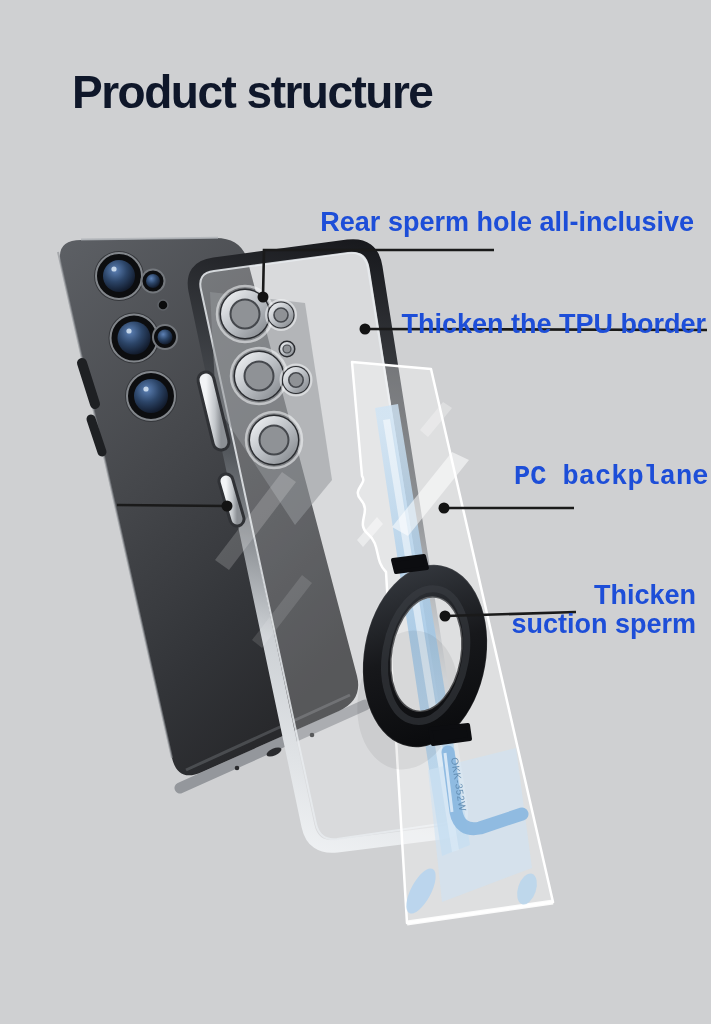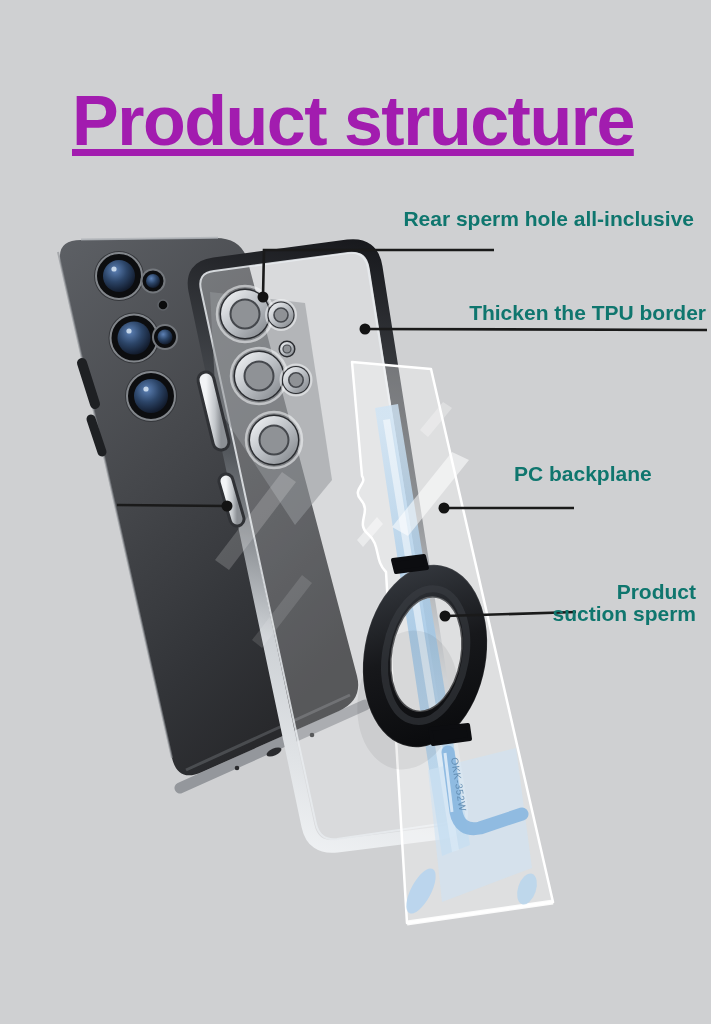--- a/index.html
+++ b/index.html
@@ -1,26 +1,26 @@
 <!DOCTYPE html>
 <html><head>
 <meta charset="utf-8">
 <style>
   html,body{margin:0;padding:0;background:#cfd0d2;}
   .stage{position:relative;width:711px;height:1024px;background:#cfd0d2;overflow:hidden;
          font-family:"Liberation Sans",sans-serif;}
   .art{position:absolute;left:0;top:0;}
-  .title{position:absolute;left:72px;top:34px;font-size:70px;font-weight:700;color:#a21caf;
-         letter-spacing:-1.5px;white-space:nowrap;text-decoration:underline;}
-  .callout{position:absolute;font-size:21px;font-weight:700;color:#0f766e;line-height:1.06;
+  .title{position:absolute;left:72px;top:34px;font-size:46px;font-weight:700;color:#0f172a;
+         letter-spacing:-1.5px;white-space:nowrap;}
+  .callout{position:absolute;font-size:27px;font-weight:700;color:#1d4ed8;line-height:1.06;
            white-space:nowrap;}
   #cl-rear{top:208px;right:17px;text-align:right;}
-  #cl-tpu{top:302px;right:5px;}
+  #cl-tpu{top:310px;right:5px;}
   #cl-keys{top:468px;left:18px;}
-  #cl-pc{top:463px;left:514px;}
+  #cl-pc{top:463px;left:514px;font-family:Liberation Mono, monospace;}
   #cl-ring{top:581px;right:15px;text-align:right;}
 </style>
 </head>
 <body>
 
 <div class="stage">
 
   <svg class="art" width="711" height="1024" viewBox="0 0 711 1024">
     <defs>
       <linearGradient id="pg" x1="0" y1="0" x2="0.55" y2="1">
@@ -224,17 +224,17 @@
   <h1 class="title">Product structure</h1>
 
   <div class="callout" id="cl-rear">Rear sperm hole all-inclusive</div>
 
   <div class="callout" id="cl-tpu">Thicken the TPU border</div>
 
 
   <div class="callout" id="cl-pc">PC backplane</div>
 
   <div class="callout" id="cl-ring">
-    <div>Product</div>
+    <div>Thicken</div>
     <div>suction sperm</div>
   </div>
 
 </div>
 
 </body></html>

